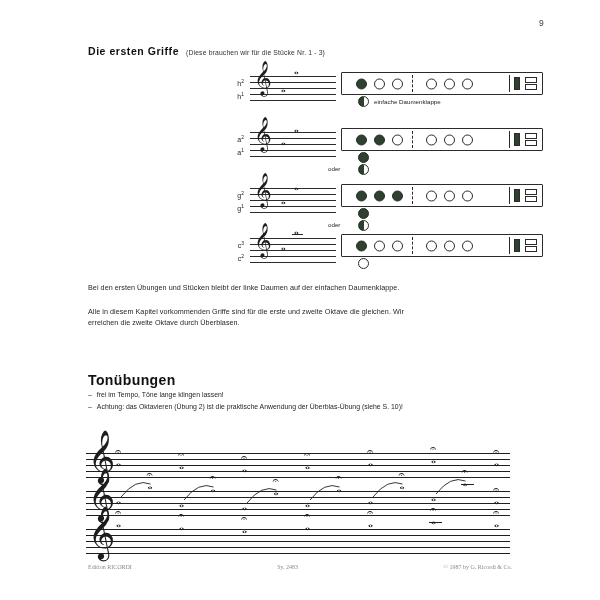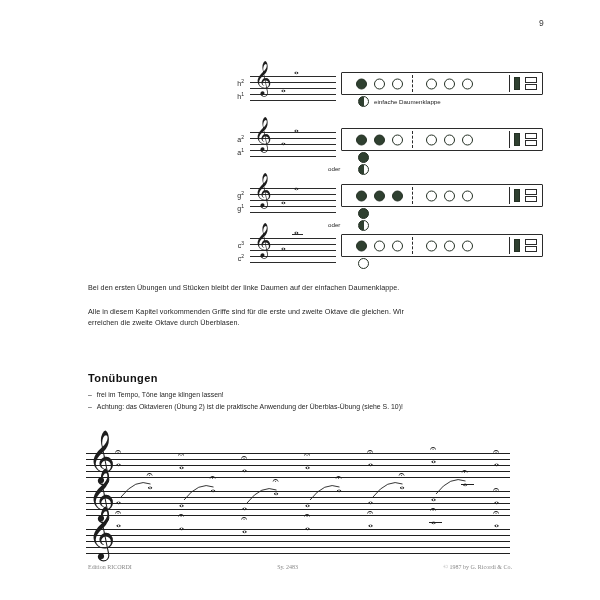--- a/index.html
+++ b/index.html
@@ -103,21 +103,21 @@
   
   .para{
     position:absolute;left:88px;width:318px;
     font-size:7.2px;line-height:11.2px;color:#1f1f1f;
     letter-spacing:.05px;
   }
 
   
   .tone-head{
     position:absolute;left:88px;top:372px;
-    font-size:11px;font-weight:bold;letter-spacing:.4px;color:#111;
+    font-size:14px;font-weight:bold;letter-spacing:.4px;color:#111;
   }
   .tone-list{position:absolute;left:88px;top:390px;width:320px;}
   .tone-item{
     display:flex;gap:5px;font-size:6.9px;line-height:10.4px;
     color:#1f1f1f;margin-bottom:2px;
   }
   .tone-item .dash{flex:0 0 auto;}
   .tone-item .txt{flex:1 1 auto;text-align:justify;}
 
   
@@ -146,20 +146,24 @@
     font-size:6px;color:#8a8a8a;font-family:"Liberation Serif",serif;
   }
 </style>
 </head>
 <body>
 
 <div class="page">
 
   <div class="page-number">9</div>
 
+  <div class="section-head">
+    <span class="title">Die ersten Griffe</span>
+    <span class="subtitle">(Diese brauchen wir für die Stücke Nr. 1 - 3)</span>
+  </div>
 
   <div id="fingering-rows">
       <div class="fing-row" style="top: 68px;">
         <div class="labels">
           <div>h<sup>2</sup></div>
           <div>h<sup>1</sup></div>
         </div>
         <div class="ministaff">
           <div class="line" style="top: 6px;"></div>
           <div class="line" style="top: 12px;"></div>

